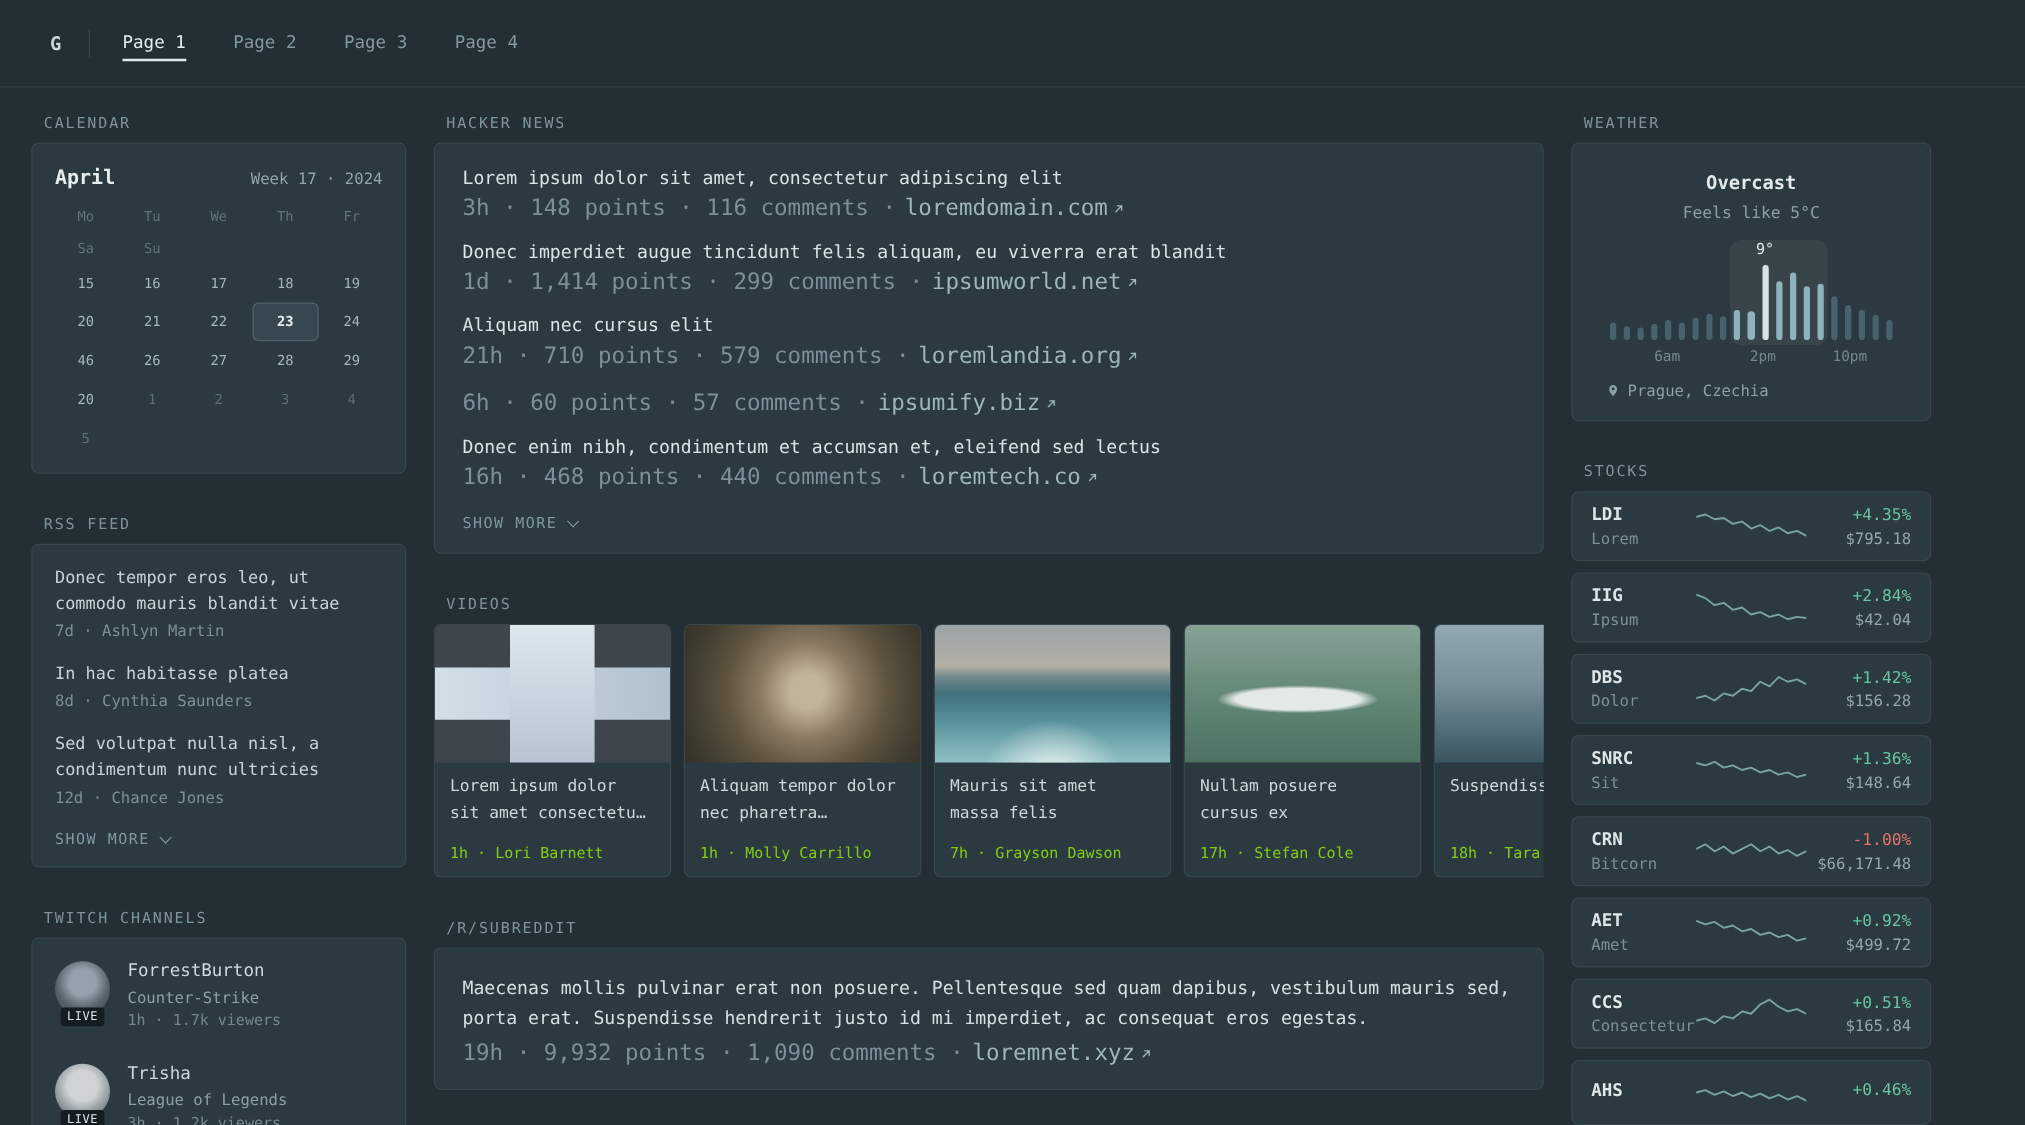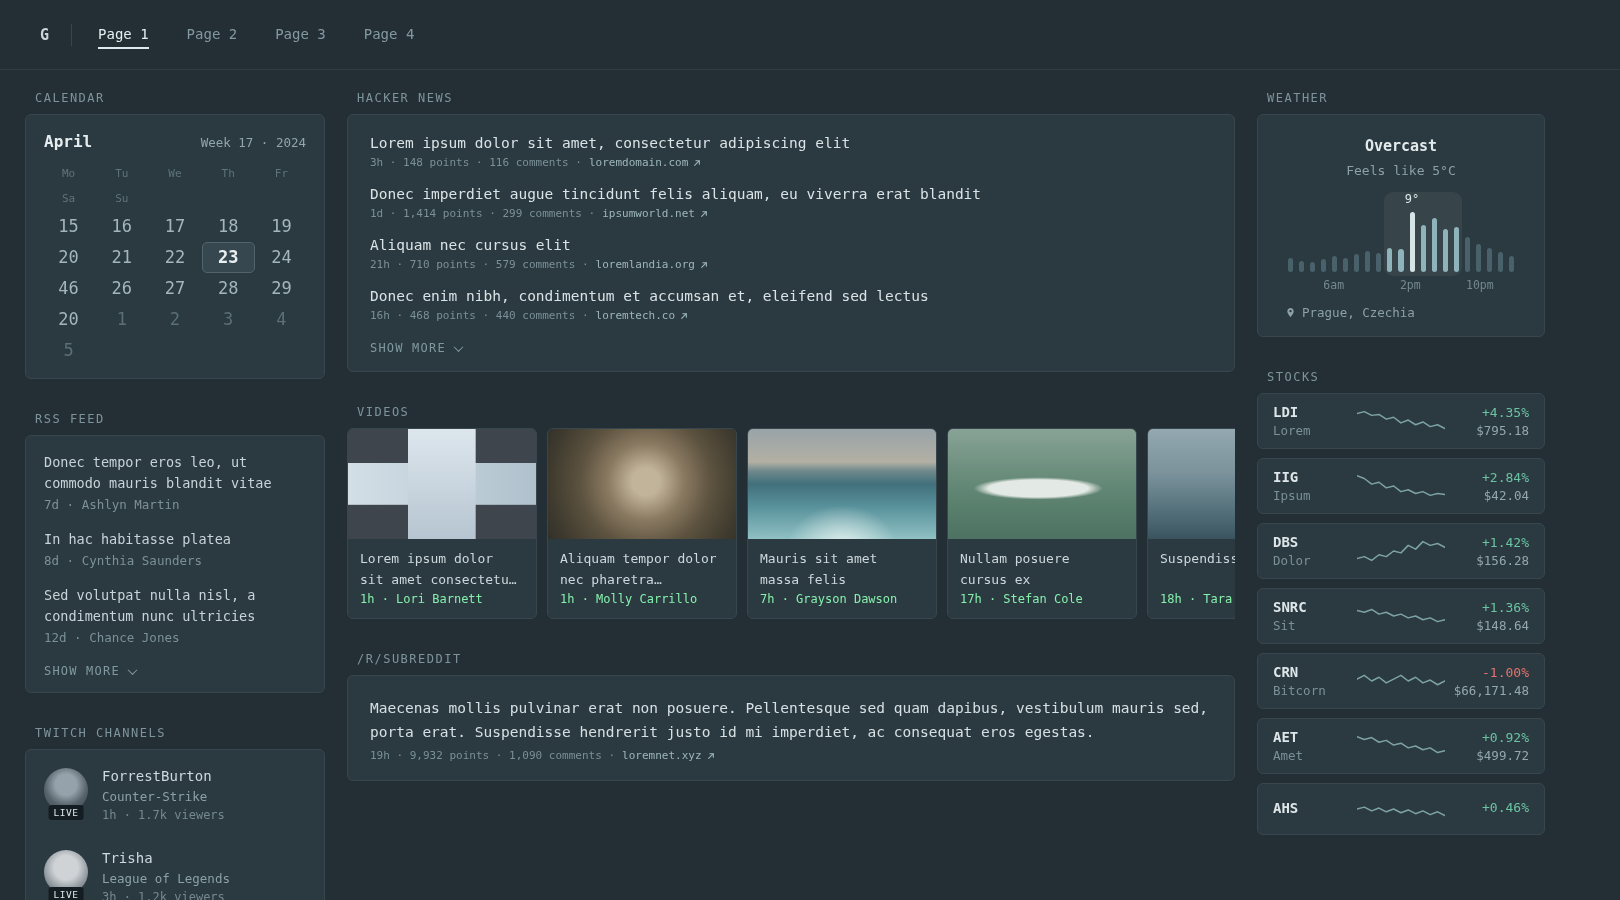--- a/index.html
+++ b/index.html
@@ -17,21 +17,21 @@
   .section{margin-bottom:33px}
   .sec-label{font-size:12px;letter-spacing:1.5px;color:#7e949b;margin:0 0 9px 10px}
   .card{background:#2b3940;border:1px solid #38464d;border-radius:6px}
   
   .cal{padding:15px 16px 12px}
   .cal-head{display:flex;justify-content:space-between;align-items:baseline;padding:2px 2px 10px}
   .cal-month{font-size:16px;font-weight:bold;color:#e6edef}
   .cal-week{font-size:12.5px;color:#91a6ad}
   .cal-row{display:grid;grid-template-columns:repeat(5,1fr)}
   .cal-dow{text-align:center;font-size:11px;color:#5e737b;padding:6px 0}
-  .cal-cell{text-align:center;font-size:17px;color:#a3b6bc;height:31px;line-height:31px;border-radius:5px}
+  .cal-cell{text-align:center;font-size:11px;color:#a3b6bc;height:31px;line-height:31px;border-radius:5px}
   .cal-cell.muted{color:#5b6f77}
   .cal-cell.selected{background:#37474f;border:1px solid #51646c;color:#e9f0f2;line-height:29px;font-weight:bold}
   
   .rss{padding:16px 18px 14px}
   .rss-item{margin-bottom:17px}
   .rss-title{font-size:13.5px;line-height:21px;color:#c7d4d8;cursor:pointer}
   .rss-meta{font-size:12.5px;color:#7b9098;margin-top:3px}
   .show-more{display:inline-flex;align-items:center;font-size:12px;letter-spacing:1.2px;color:#8099a1;cursor:pointer;margin-top:2px}
   .chev{width:7px;height:7px;border-right:1.5px solid currentColor;border-bottom:1.5px solid currentColor;transform:rotate(45deg) translate(-1px,-1px);margin-left:9px;display:inline-block}
   
@@ -44,37 +44,37 @@
   .av-2{background:radial-gradient(circle at 50% 40%,#cfd3d6 0 35%,#848d93 70%,#5a646a)}
   .av-3{background:radial-gradient(circle at 50% 38%,#dcd3c4 0 35%,#9a8f7d 70%,#6e6657)}
   .live-badge{position:absolute;left:50%;bottom:-8px;transform:translateX(-50%);background:#141d22;color:#dde6e9;font-size:9.5px;letter-spacing:.5px;padding:2px 5px;border-radius:3px}
   .tw-name{font-size:14px;color:#ccd9dd}
   .tw-game{font-size:12.5px;color:#8ba0a7;margin-top:5px}
   .tw-meta{font-size:12px;color:#74898f;margin-top:4px}
   
   .hn{padding:20px 22px 16px}
   .hn-item{margin-bottom:17px}
   .hn-title{font-size:14.5px;color:#dae3e5;cursor:pointer}
-  .meta{display:flex;align-items:center;gap:7px;font-size:11px;color:#7b9098;margin-top:5px}
+  .meta{display:flex;align-items:center;gap:7px;font-size:18px;color:#7b9098;margin-top:5px}
   .domain{display:inline-flex;align-items:center;gap:4px;color:#9db6bc;cursor:pointer}
   .ext{width:10px;height:10px;flex:0 0 auto}
   .sub{padding:20px 22px 18px}
   .sub-title{font-size:14.5px;line-height:24px;color:#d6e0e3;cursor:pointer}
   
   .videos-row{display:flex;gap:10px;overflow:hidden}
   .video-card{flex:0 0 190px;background:#2b3940;border:1px solid #38464d;border-radius:6px;overflow:hidden;cursor:pointer}
   .thumb{height:110px}
   .thumb-1{background-color:#3f454c;background-image:linear-gradient(180deg,#dde6ed,#b6c5d1),linear-gradient(90deg,#d3dfe7,#b0c1cd);background-size:36% 100%,100% 38%;background-position:center,center;background-repeat:no-repeat}
   .thumb-2{background:radial-gradient(circle at 52% 48%,#c2b49a 0 12%,#8a7961 34%,#5c523f 58%,#3e3a2e 85%,#32302a)}
   .thumb-3{background-image:radial-gradient(ellipse 42% 55% at 50% 108%,rgba(236,246,243,.9),rgba(236,246,243,0) 70%),linear-gradient(180deg,#99a3a8 0%,#b3b0a4 30%,#70898d 38%,#41707b 50%,#58919b 70%,#8fc0c3 100%)}
   .thumb-4{background-image:radial-gradient(ellipse 44% 13% at 48% 54%,#e3e9e4 0 60%,rgba(227,233,228,0) 78%),linear-gradient(180deg,#88a396 0%,#6b8d7c 40%,#597f6d 70%,#4e7262 100%)}
   .thumb-5{background:linear-gradient(180deg,#93a8b0 0%,#7b929b 40%,#53707a 75%,#3a545e 100%)}
   .video-body{padding:10px 12px 12px}
   .video-title{font-size:13px;line-height:20.5px;color:#ccd8db;height:41px;overflow:hidden}
-  .video-meta{font-size:12px;color:#86efac;margin-top:2px}
+  .video-meta{font-size:12px;color:#84cc16;margin-top:14px}
   
   .weather{padding:18px 27px 16px;text-align:center}
   .w-cond{font-size:15px;font-weight:bold;color:#e2eaec;margin-top:4px}
   .w-feels{font-size:13px;color:#8ba0a7;margin-top:8px}
   .w-chart{position:relative;height:100px;margin-top:14px}
   .w-highlight{position:absolute;top:0;bottom:16px;background:rgba(222,230,205,.07);border-radius:9px}
   .w-peak{position:absolute;top:0;transform:translateX(-50%);font-size:12px;color:#dfe9eb}
   .w-bars{position:absolute;left:0;right:0;top:17px;bottom:20px;display:flex;align-items:flex-end}
   .wbar{flex:1;margin:0 3px;border-radius:3px;background:#49616a;min-height:4px}
   .wbar.hl{background:#8fb3ba}
@@ -255,20 +255,29 @@
             <span class="domain">
               <span>loremlandia.org</span>
               <svg class="ext" viewBox="0 0 12 12">
                   <path d="M3.2 8.8 L8.8 3.2 M4.6 3.2 H8.8 V7.4" stroke="currentColor" stroke-width="1.3" fill="none" stroke-linecap="round"></path>
                 </svg>
             </span>
           </div>
         </div>
 
         <div class="hn-item">
+          <div class="meta">
+            <span>6h · 60 points · 57 comments ·</span>
+            <span class="domain">
+              <span>ipsumify.biz</span>
+              <svg class="ext" viewBox="0 0 12 12">
+                  <path d="M3.2 8.8 L8.8 3.2 M4.6 3.2 H8.8 V7.4" stroke="currentColor" stroke-width="1.3" fill="none" stroke-linecap="round"></path>
+                </svg>
+            </span>
+          </div>
         </div>
 
         <div class="hn-item">
           <div class="hn-title">Donec enim nibh, condimentum et accumsan et, eleifend sed lectus</div>
           <div class="meta">
             <span>16h · 468 points · 440 comments ·</span>
             <span class="domain">
               <span>loremtech.co</span>
               <svg class="ext" viewBox="0 0 12 12">
                   <path d="M3.2 8.8 L8.8 3.2 M4.6 3.2 H8.8 V7.4" stroke="currentColor" stroke-width="1.3" fill="none" stroke-linecap="round"></path>
@@ -489,20 +498,35 @@
             <svg viewBox="0 0 100 32" preserveAspectRatio="none">
               <polyline points="0.0,6 8.3,9 16.7,7 25.0,12 33.3,10 41.7,15 50.0,13 58.3,18 66.7,16 75.0,20 83.3,18 91.7,23 100.0,21" fill="none" stroke="currentColor" stroke-width="1.5" vector-effect="non-scaling-stroke" stroke-linejoin="round" stroke-linecap="round"></polyline>
             </svg>
           </div>
         <div class="stock-right">
           <div class="stock-change up">+0.92%</div>
           <div class="stock-price">$499.72</div>
         </div>
       </div>
 
+      <div class="card stock-row">
+        <div class="stock-left">
+          <div class="stock-sym">CCS</div>
+          <div class="stock-name">Consectetur</div>
+        </div>
+        <div class="spark">
+            <svg viewBox="0 0 100 32" preserveAspectRatio="none">
+              <polyline points="0.0,22 8.3,20 16.7,24 25.0,18 33.3,20 41.7,14 50.0,16 58.3,8 66.7,4 75.0,10 83.3,14 91.7,12 100.0,16" fill="none" stroke="currentColor" stroke-width="1.5" vector-effect="non-scaling-stroke" stroke-linejoin="round" stroke-linecap="round"></polyline>
+            </svg>
+          </div>
+        <div class="stock-right">
+          <div class="stock-change up">+0.51%</div>
+          <div class="stock-price">$165.84</div>
+        </div>
+      </div>
 
       <div class="card stock-row">
         <div class="stock-left">
           <div class="stock-sym">AHS</div>
           <div class="stock-name"></div>
         </div>
         <div class="spark">
             <svg viewBox="0 0 100 32" preserveAspectRatio="none">
               <polyline points="0.0,16 8.3,14 16.7,18 25.0,15 33.3,19 41.7,16 50.0,20 58.3,17 66.7,21 75.0,18 83.3,22 91.7,19 100.0,23" fill="none" stroke="currentColor" stroke-width="1.5" vector-effect="non-scaling-stroke" stroke-linejoin="round" stroke-linecap="round"></polyline>
             </svg>

